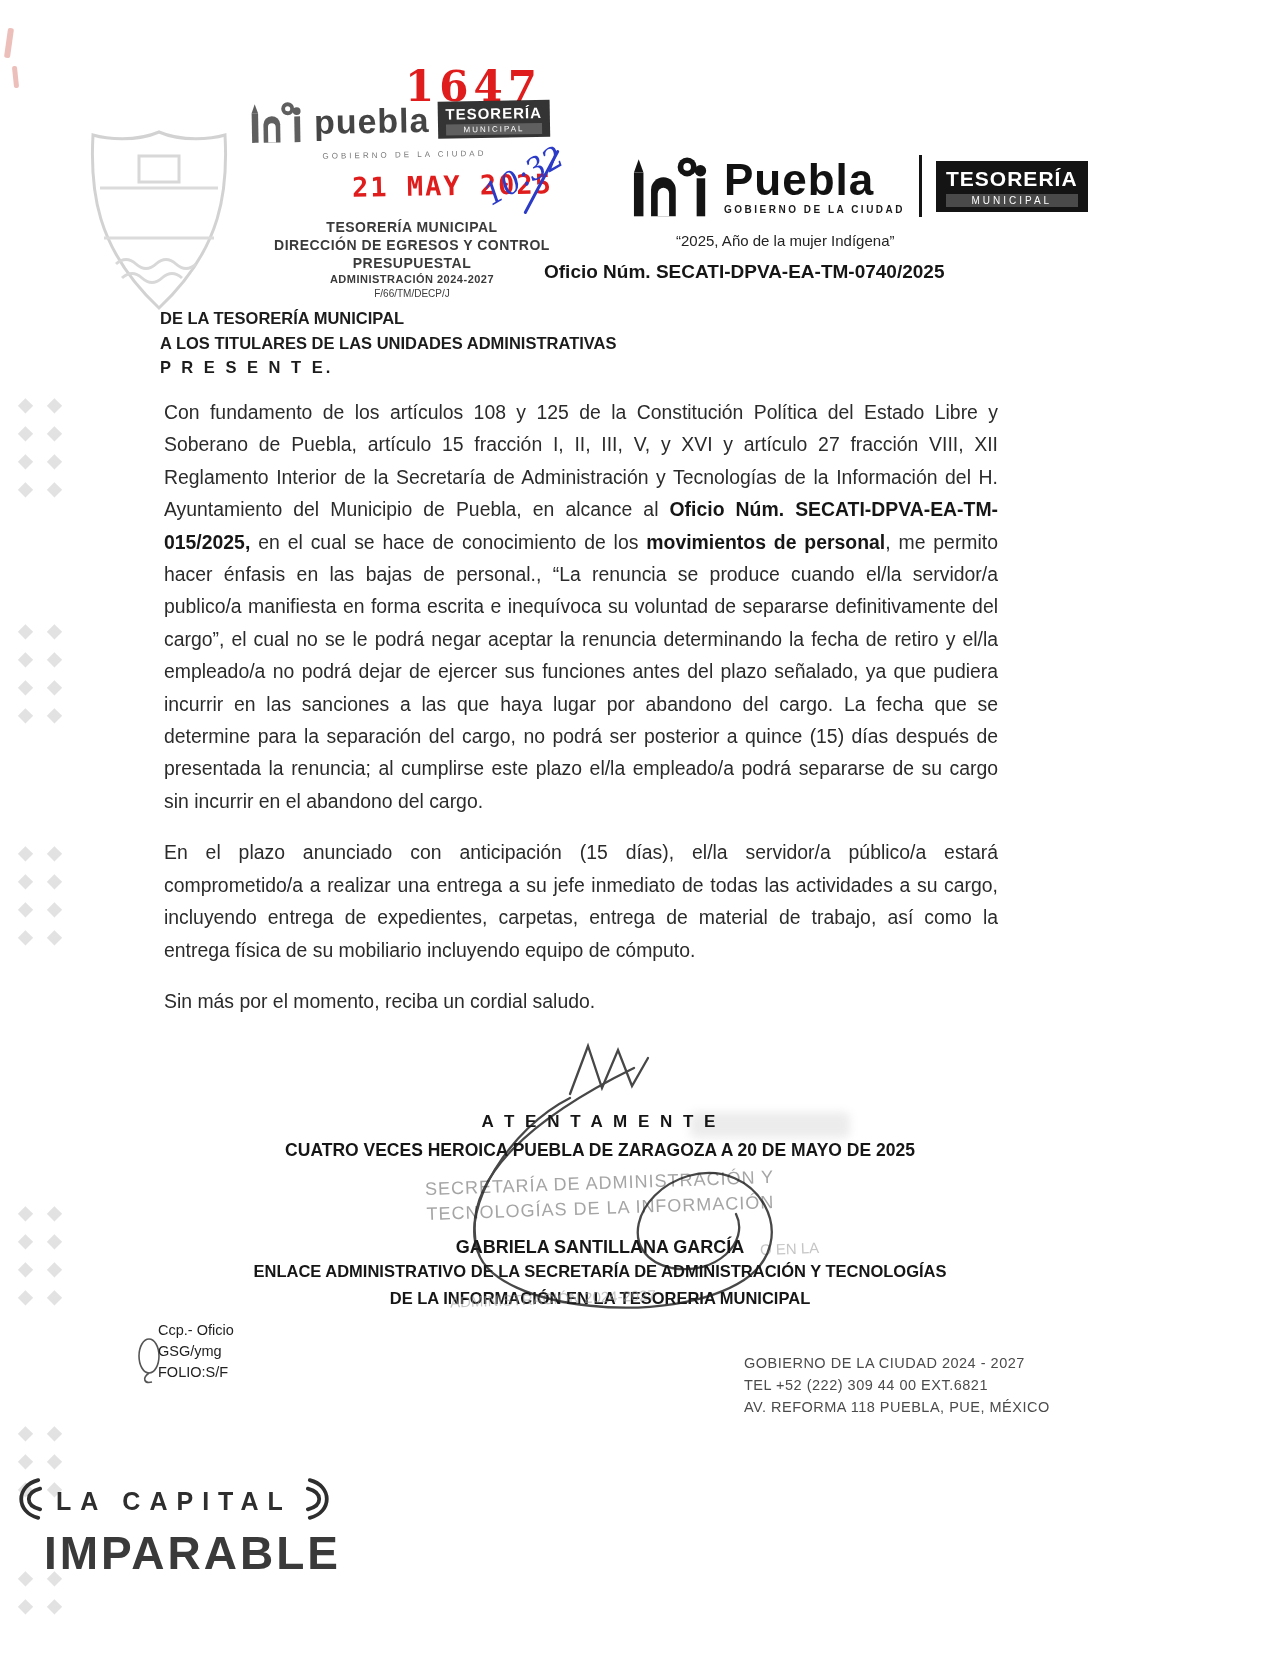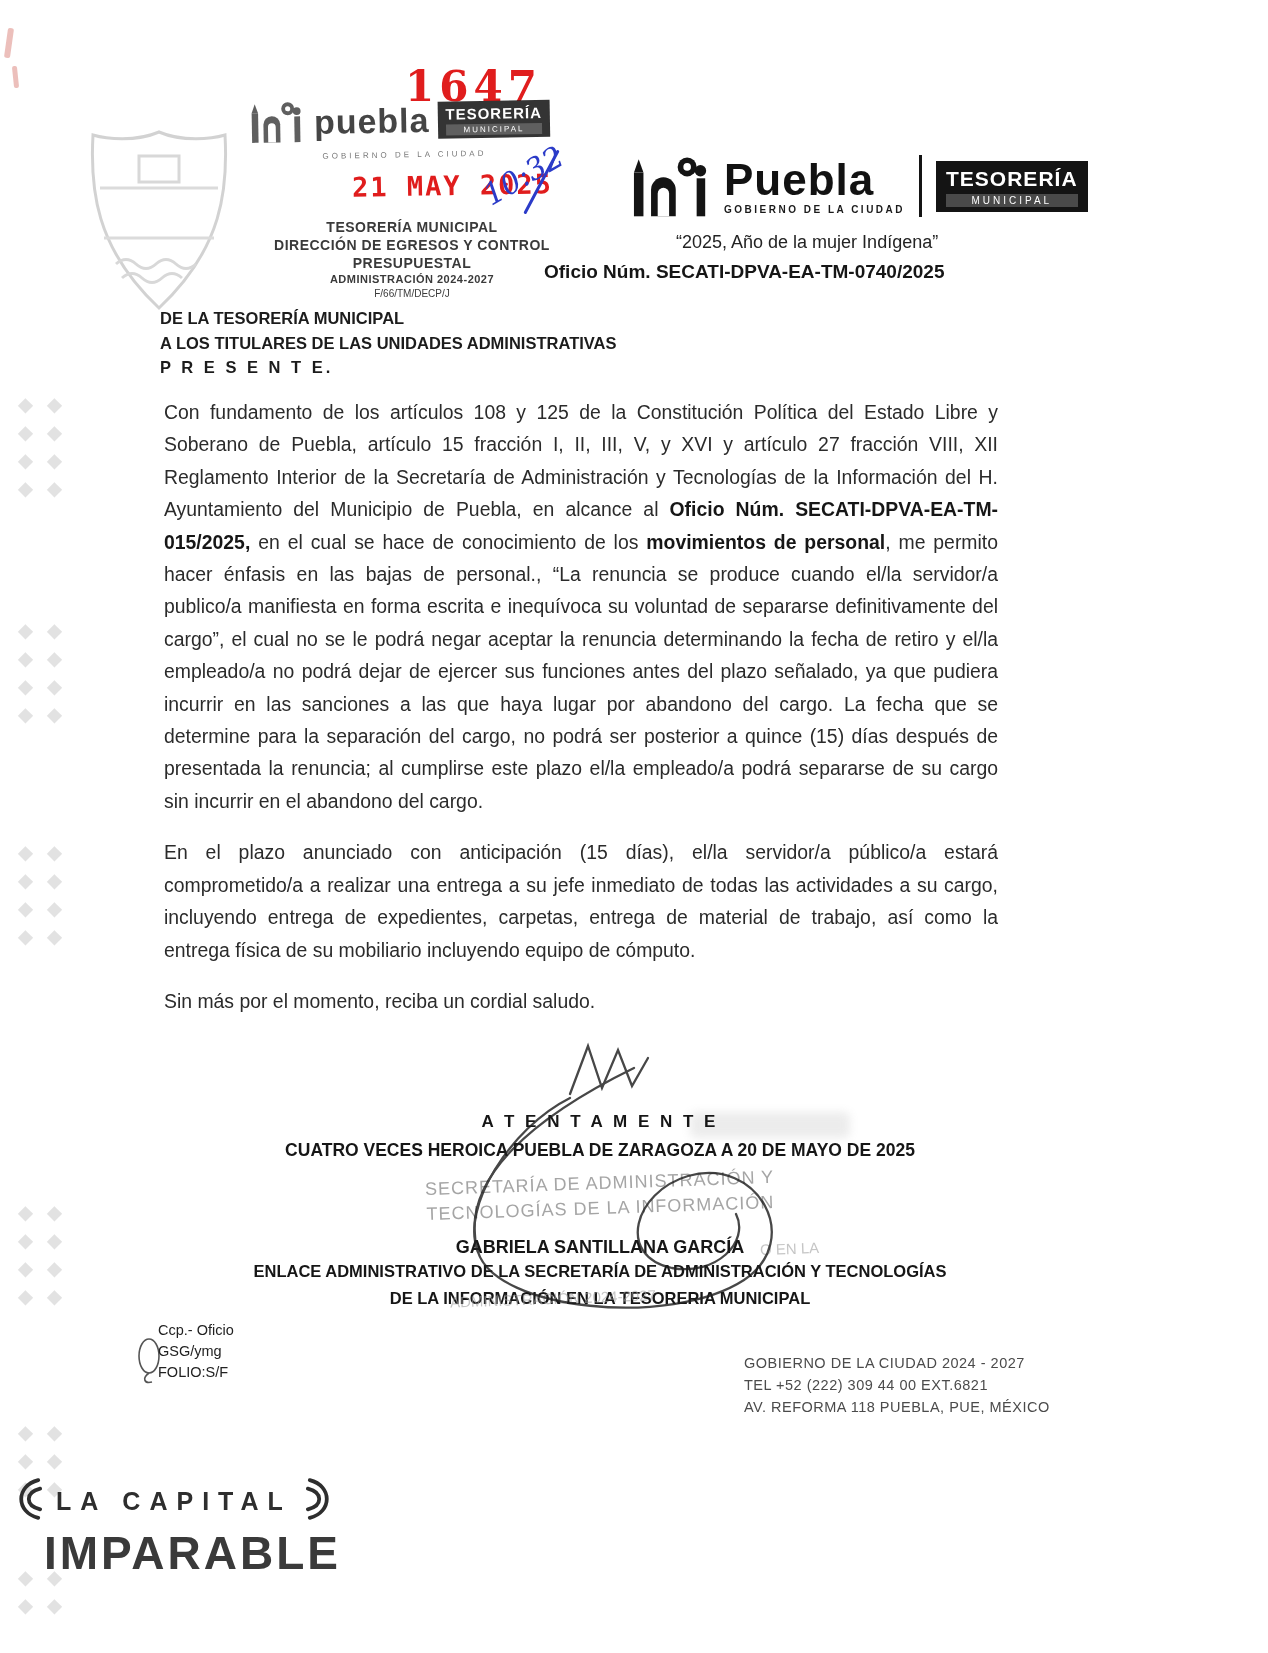--- a/index.html
+++ b/index.html
@@ -41,21 +41,21 @@
   .dept .d-tiny { font-size:10px; line-height:14px; }
   .shield { position:absolute; left:84px; top:126px; opacity:.75; }
 
   .logo-right { position:absolute; left:628px; top:146px; display:flex; align-items:center; gap:10px; }
   .logo-brand { font-size:44px; font-weight:800; letter-spacing:1px; color:#121212; line-height:44px; }
   .logo-gob { font-size:10px; font-weight:bold; letter-spacing:2.5px; color:#1a1a1a; margin-top:2px; }
   .logo-divider { width:3px; height:62px; background:#141414; margin:0 4px; }
   .badge-lg { background:#141414; color:#fff; text-align:center; padding:6px 10px 5px; }
   .badge-lg .b1 { font-size:21px; font-weight:bold; letter-spacing:1px; display:block; }
   .badge-lg .b2 { font-size:10px; letter-spacing:3px; display:block; background:#4a4a4a; margin-top:3px; padding:1px 3px; }
-  .slogan { position:absolute; left:676px; top:232px; font-size:18px; color:#232323; }
+  .slogan { position:absolute; left:676px; top:232px; font-size:15px; color:#232323; }
   .oficio { position:absolute; left:544px; top:261px; font-size:19px; font-weight:bold; color:#161616; }
 
   
   .addr { position:absolute; left:160px; top:306px; font-size:16.5px; font-weight:bold;
     line-height:24.5px; color:#1c1c1c; }
   .addr .sp { letter-spacing:3px; }
 
   
   .body-text { position:absolute; left:164px; top:396px; width:834px;
     font-size:19.4px; line-height:32.4px; text-align:justify; color:#2b2b2b; }

